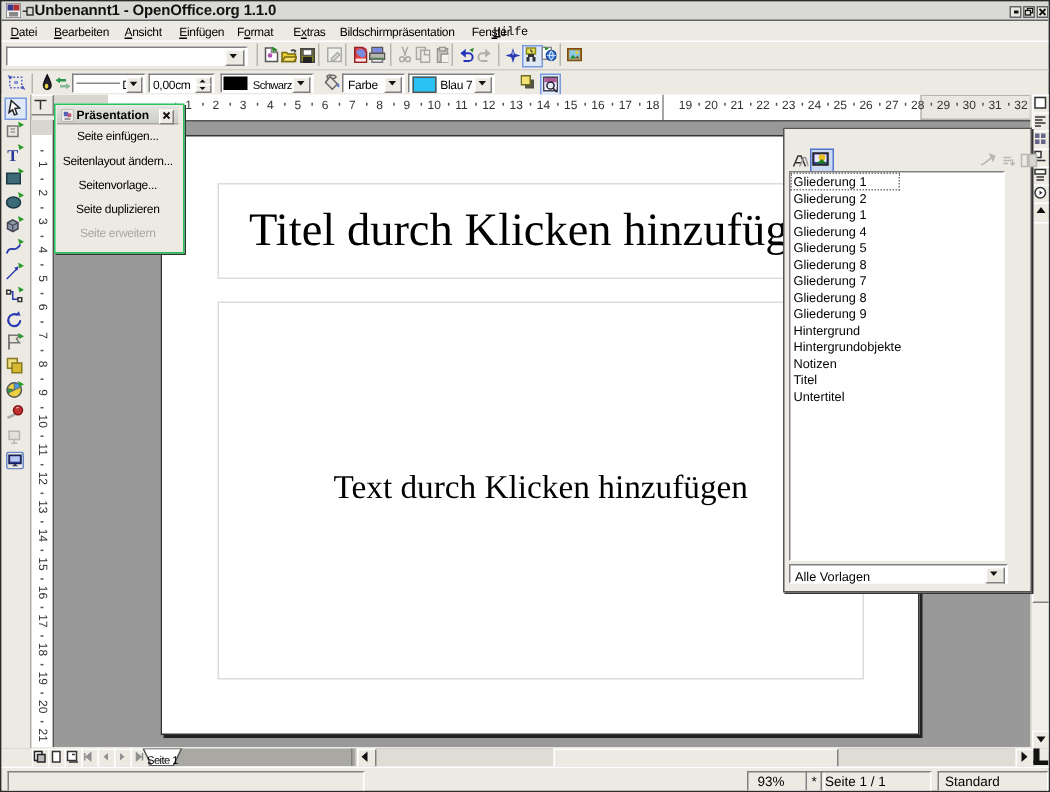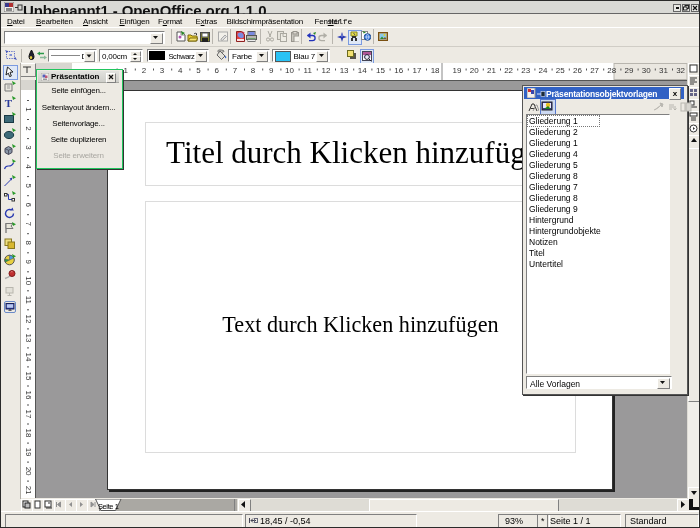--- a/index.html
+++ b/index.html
@@ -27,21 +27,21 @@
           <rect x="5" y="1" width="4" height="4" fill="#b03030"></rect>
           <rect x="2" y="6" width="6" height="3" fill="#888"></rect>
         </svg>
     </div>
     <div class="abs" style="left:14px;top:3px;width:8px;height:6px;">
       <svg width="8" height="7">
           <path d="M0 3.5h3" stroke="#333"></path>
           <rect x="3" y="1" width="4" height="5" fill="none" stroke="#333"></rect>
         </svg>
     </div>
-    <div class="abs" style="left:22px;top:1px;font-size:15px;font-weight:bold;color:#111;letter-spacing:-0.1px;">Unbenannt1 - OpenOffice.org 1.1.0</div>
+    <div class="abs" style="left:22px;top:1px;font-size:10px;font-weight:bold;color:#111;letter-spacing:-0.1px;">Unbenannt1 - OpenOffice.org 1.1.0</div>
     <div class="abs" style="left:672px;top:2.5px;width:8px;height:8px;background:#e8e8e4;border:1px solid #666;box-sizing:border-box;">
       <div class="abs" style="left:2px;top:2px;width:2.5px;height:2.5px;background:#111;"></div>
     </div>
     <div class="abs" style="left:681px;top:2.5px;width:8px;height:8px;background:#e8e8e4;border:1px solid #666;box-sizing:border-box;">
       <svg width="6" height="6" style="position:absolute;left:0;top:0;">
           <rect x="2" y="0.5" width="3.5" height="3" fill="none" stroke="#111" stroke-width="0.9"></rect>
           <rect x="0.5" y="2" width="3.5" height="3" fill="#e8e8e4" stroke="#111" stroke-width="0.9"></rect>
         </svg>
     </div>
     <div class="abs" style="left:690px;top:2.5px;width:8px;height:8px;background:#e8e8e4;border:1px solid #666;box-sizing:border-box;">
@@ -621,33 +621,20 @@
     </div>
     <div class="abs" style="left:0;top:16px;width:83px;text-align:center;font-size:8px;letter-spacing:-0.2px;color:#000;white-space:nowrap;">Seite einfügen...</div>
     <div class="abs" style="left:0;top:33px;width:83px;text-align:center;font-size:8px;letter-spacing:-0.2px;color:#000;white-space:nowrap;">Seitenlayout ändern...</div>
     <div class="abs" style="left:0;top:49px;width:83px;text-align:center;font-size:8px;letter-spacing:-0.2px;color:#000;white-space:nowrap;">Seitenvorlage...</div>
     <div class="abs" style="left:0;top:65px;width:83px;text-align:center;font-size:8px;letter-spacing:-0.2px;color:#000;white-space:nowrap;">Seite duplizieren</div>
     <div class="abs" style="left:0;top:81px;width:83px;text-align:center;font-size:8px;letter-spacing:-0.2px;color:#a9a7a1;white-space:nowrap;">Seite erweitern</div>
   </div>
 
   <div class="abs" id="stylist" style="left:521px;top:84px;width:164px;height:308px;background:#edeae3;
        border:1px solid #555;box-shadow:1px 1px 0 #333;">
-    <div class="abs" style="left:1px;top:1px;width:160px;height:12px;background:#3161c4;">
-      <svg class="abs" style="left:3px;top:1px;" width="9" height="10">
-          <rect width="8" height="10" fill="#f4f2ee" stroke="#999"></rect>
-          <rect x="1" y="1" width="3" height="3" fill="#d03030"></rect>
-          <rect x="4" y="2" width="3" height="4" fill="#3848b0"></rect>
-        </svg>
-      <svg class="abs" style="left:13px;top:4px;" width="9" height="6">
-          <path d="M0 3h4" stroke="#dde4f8" stroke-width="1"></path>
-          <rect x="4" y="0.5" width="4" height="5" fill="#1a2a3a" stroke="#dde4f8" stroke-width="0.6"></rect>
-        </svg>
-      <span class="abs" style="left:22px;top:1.5px;font-size:8.5px;font-weight:bold;color:#fff;letter-spacing:-0.2px;">Präsentationsobjektvorlagen</span>
-      <div class="abs raised btn" style="right:3px;top:1px;width:10px;height:10px;font-size:8px;font-weight:bold;text-align:center;line-height:9px;color:#000;">x</div>
-    </div>
 
     <div class="abs" style="left:1px;top:13px;width:160px;height:16px;">
       <svg class="abs" style="left:4px;top:3px;" width="11" height="11">
           <path d="M1 9 4 2h2l3 7M2.5 6.5h4" stroke="#333" fill="none"></path>
           <path d="M5 9 8 3h1l2 6" stroke="#999" fill="none"></path>
         </svg>
       <div class="abs" style="left:16px;top:0px;width:14px;height:14px;background:#ccd9f2;border:1px solid #5577cc;">
         <svg width="12" height="12">
             <rect x="1" y="2" width="10" height="8" fill="#383890" stroke="#222"></rect>
             <rect x="2" y="3" width="8" height="5" fill="#e8e8ff"></rect>
@@ -754,28 +741,20 @@
         </svg>
       </div>
     <div class="abs" style="left:688px;top:0;width:12px;height:12px;background:#edeae3;">
       <div class="abs" style="left:0;top:0;width:4px;height:10px;background:#111;"></div>
       <div class="abs" style="left:0;top:8px;width:10px;height:3px;background:#111;"></div>
     </div>
   </div>
 
   <div class="abs" id="statusbar" style="left:0;top:510px;width:700px;height:17px;background:#edeae3;border-top:1px solid #fff;font-size:9px;color:#000;">
     <div class="abs sunken" style="left:4px;top:2px;width:236px;height:12px;"></div>
-    <div class="abs sunken" style="left:244px;top:2px;width:170px;height:12px;">
-      <svg class="abs" style="left:2px;top:1px;" width="10" height="9">
-          <path d="M1.5 2v5" stroke="#445"></path>
-          <path d="M8 4.5H3M5 2.5l-2 2 2 2" stroke="#445" fill="none"></path>
-          <rect x="6.5" y="2.5" width="3" height="4" fill="none" stroke="#667"></rect>
-        </svg>
-      <span class="abs" style="left:14px;top:1px;">18,45 / -0,54</span>
-    </div>
     <div class="abs sunken" style="left:497px;top:2px;width:38px;height:12px;">
         <span class="abs" style="left:6px;top:1px;">93%</span>
       </div>
     <div class="abs sunken" style="left:536px;top:2px;width:11px;height:12px;">
         <span class="abs" style="left:3px;top:1px;">*</span>
       </div>
     <div class="abs sunken" style="left:546px;top:2px;width:72px;height:12px;">
         <span class="abs" style="left:2px;top:1px;">Seite 1 / 1</span>
       </div>
     <div class="abs sunken" style="left:624px;top:2px;width:72px;height:12px;">

